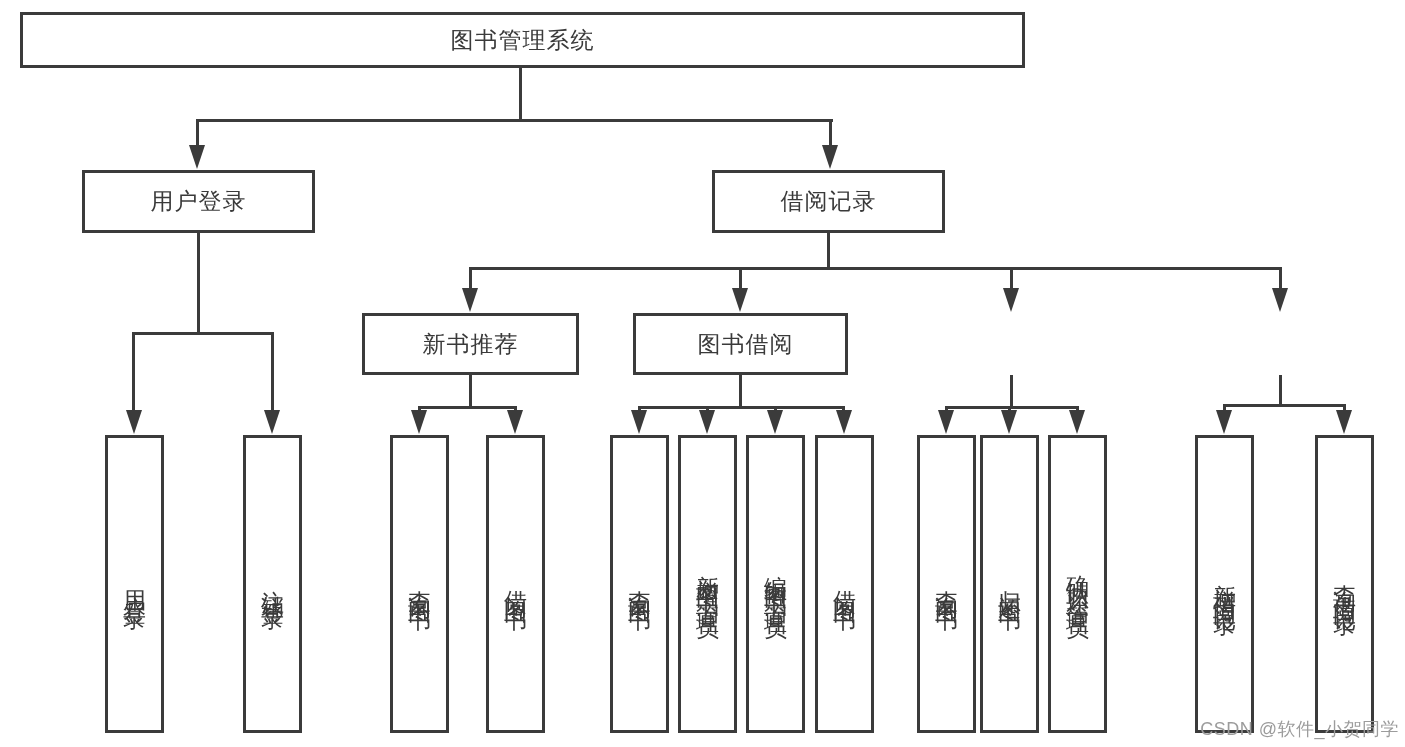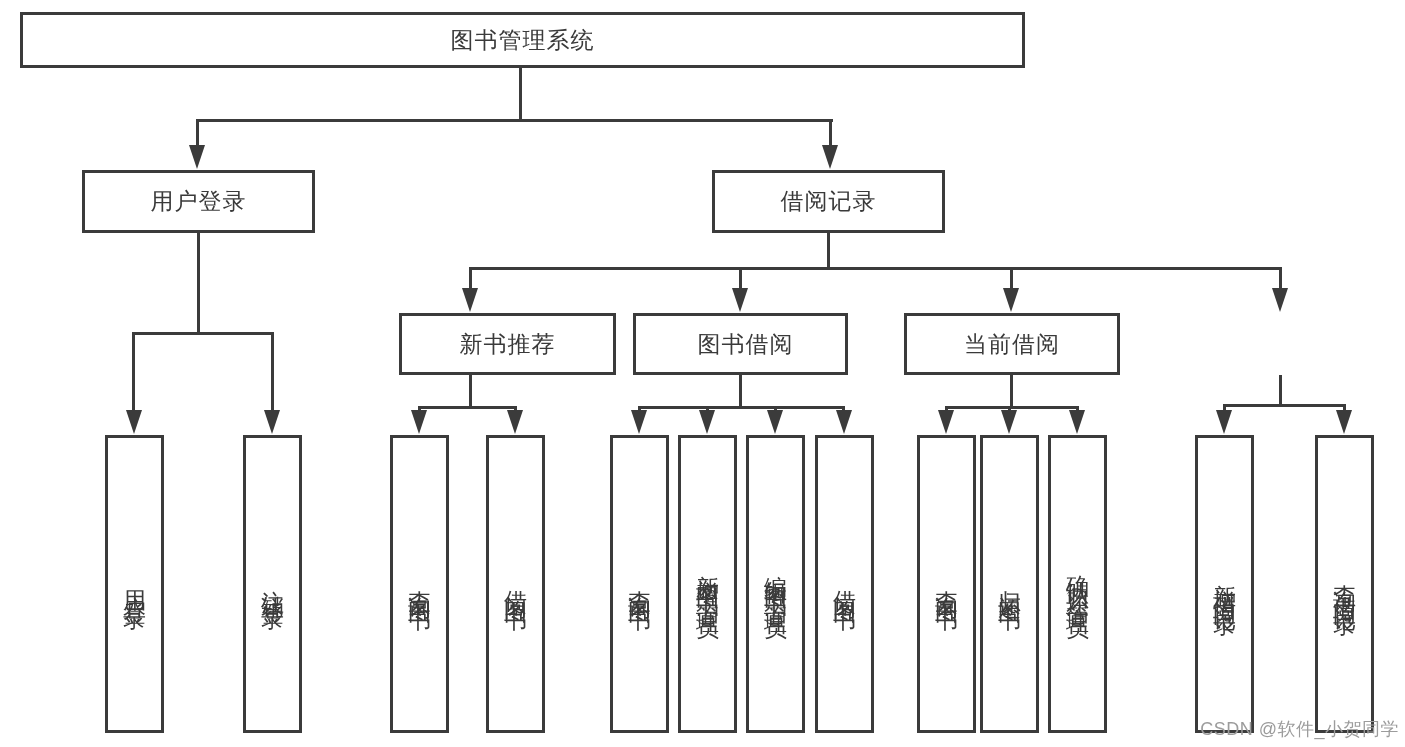--- a/index.html
+++ b/index.html
@@ -70,31 +70,28 @@
   </div>
 
   <div class="node" style="left:82px;top:170px;width:233px;height:63px;">
     <span>用户登录</span>
   </div>
 
   <div class="node" style="left:712px;top:170px;width:233px;height:63px;">
     <span>借阅记录</span>
   </div>
 
-  <div class="node" style="left:362px;top:313px;width:217px;height:62px;margin-left:37px;">
+  <div class="node" style="left:362px;top:313px;width:217px;height:62px;">
     <span>新书推荐</span>
   </div>
 
   <div class="node" style="left:633px;top:313px;width:215px;height:62px;padding-left:10px;">
     <span>图书借阅</span>
   </div>
 
-  <div class="node" style="left:904px;top:313px;width:216px;height:62px;">
-    <span>当前借阅</span>
-  </div>
 
 
   <div class="leaf" style="left:105px;top:435px;width:59px;height:298px;">
     <span class="vtext">用户登录</span>
   </div>
 
   <div class="leaf" style="left:243px;top:435px;width:59px;height:298px;">
     <span class="vtext">注销登录</span>
   </div>
 

